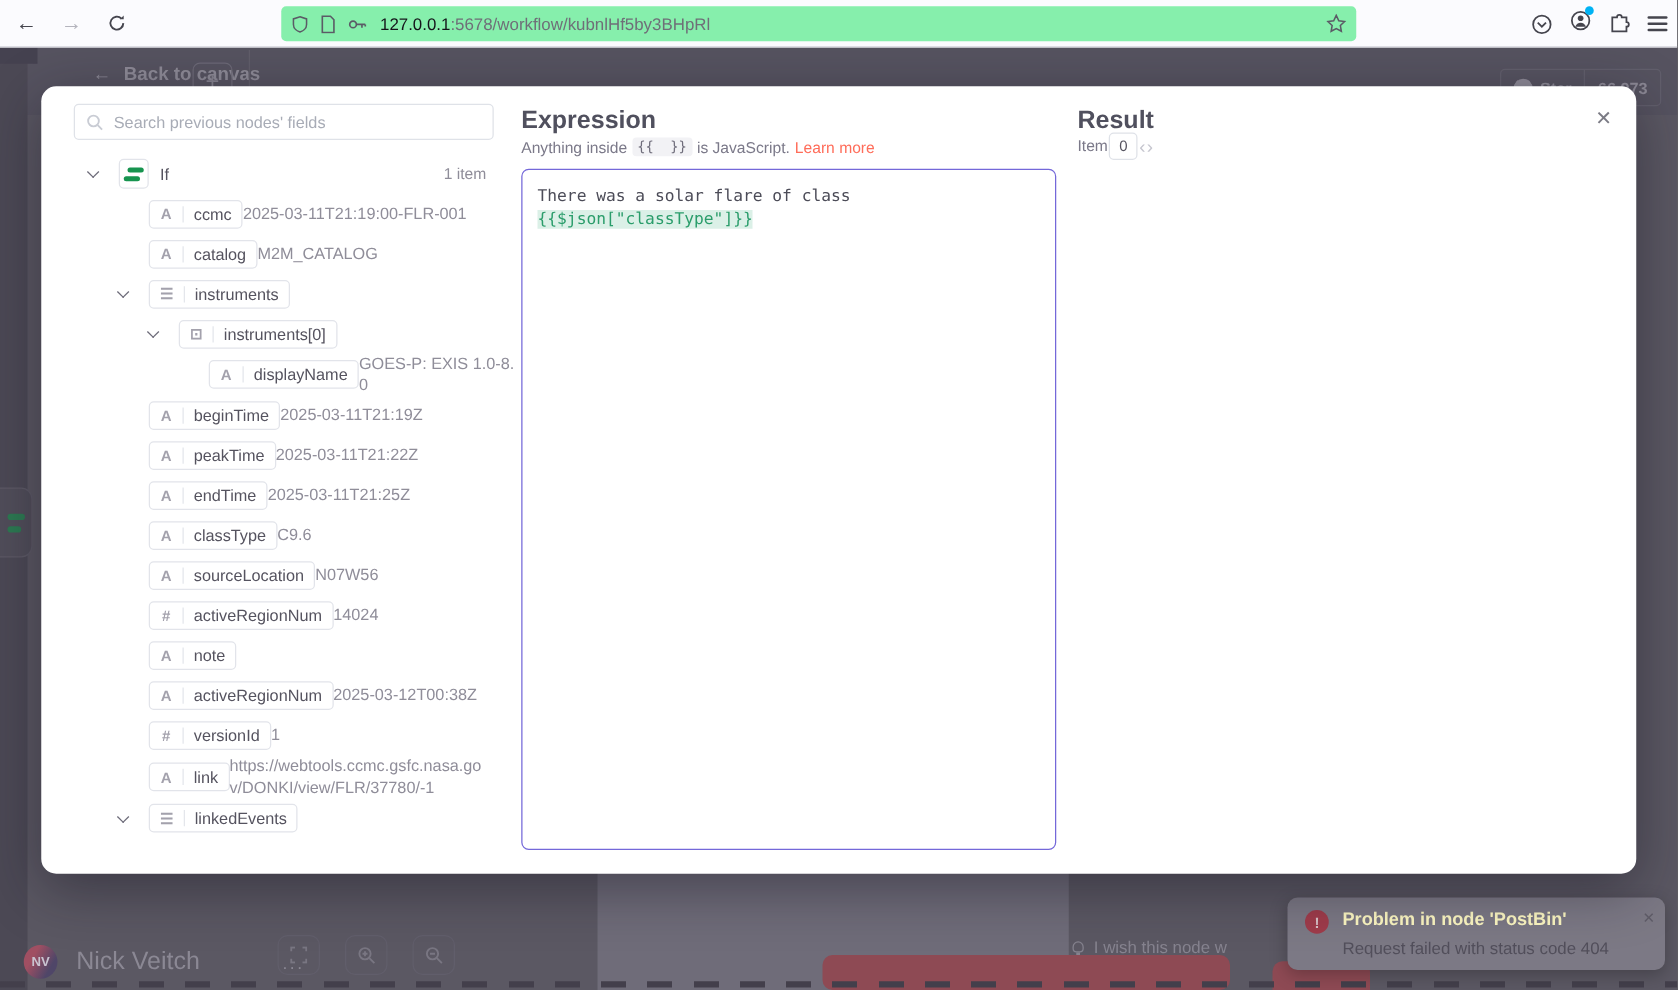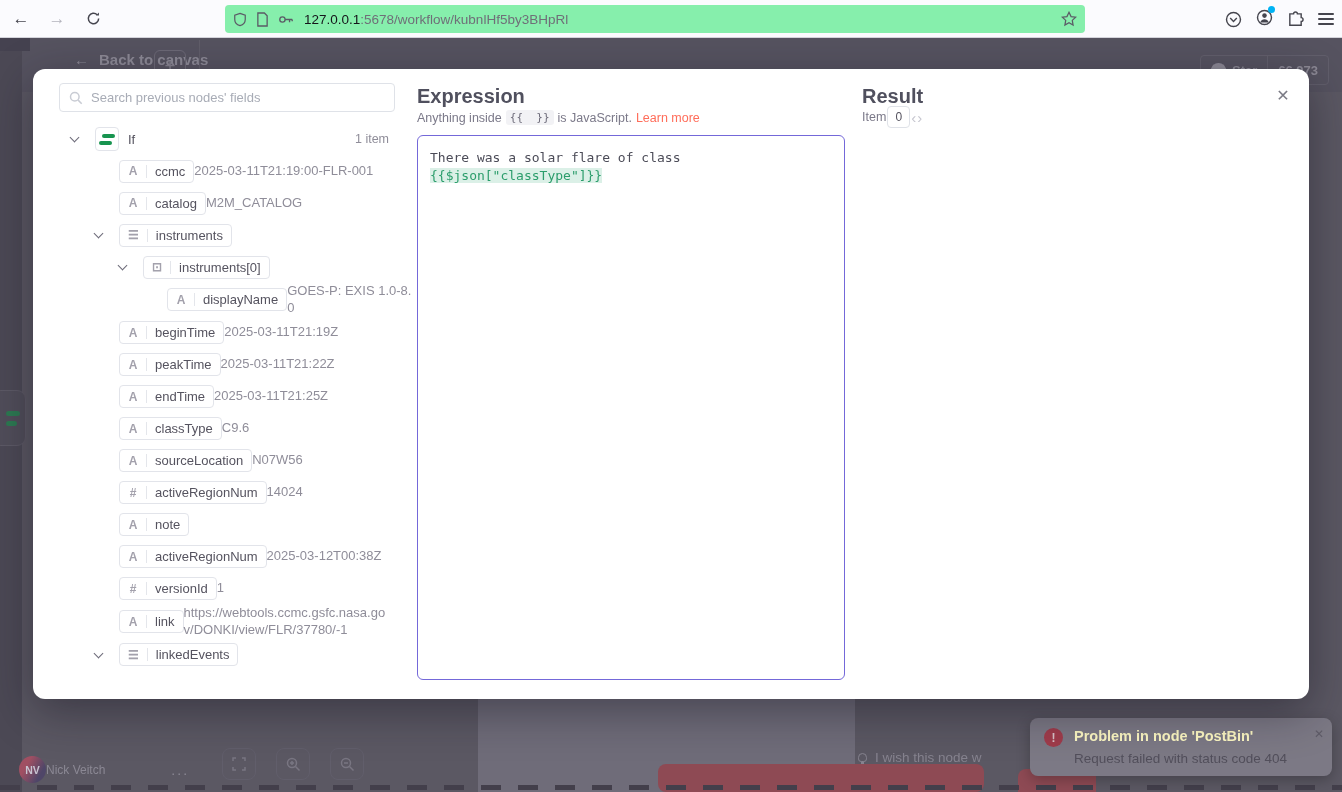--- a/index.html
+++ b/index.html
@@ -54,21 +54,21 @@
   .run-btn-small { position:absolute; left:1018px; top:731px; width:78px; height:23px; background:#8e4a54; border-radius:8px 8px 0 0; }
 
   .toast { position:absolute; left:1030px; top:680px; width:302px; height:58px; background:#7c7985; border-radius:8px; box-shadow:0 4px 14px rgba(0,0,0,.25); z-index:2; }
   .toast-icon { position:absolute; left:14px; top:10px; width:19px; height:19px; border-radius:50%; background:#a03c4b; color:#d9c3c8; font-size:12px; font-weight:700; display:flex; align-items:center; justify-content:center; }
   .toast-title { position:absolute; left:44px; top:10px; font-size:14.5px; font-weight:700; color:#fef9c3; white-space:nowrap; }
   .toast-msg { position:absolute; left:44px; top:33px; font-size:13.5px; color:#524f5b; white-space:nowrap; }
   .toast-x { position:absolute; right:8px; top:9px; color:#5f5c68; font-size:12px; }
 
   .user-chip { position:absolute; left:19px; top:718px; display:flex; align-items:center; }
   .avatar { width:27px; height:27px; border-radius:50%; background:linear-gradient(120deg,#a04f62 30%,#4f4668 75%); color:#c9c4d1; font-size:10.5px; font-weight:700; display:flex; align-items:center; justify-content:center; }
-  .user-name { margin-left:0; font-size:12px; color:#8b8894; }
+  .user-name { margin-left:15px; font-size:20px; color:#8b8894; }
   .user-dots { margin-left:66px; color:#8b8894; font-size:14px; letter-spacing:2px; }
   .zoom-ctrls { position:absolute; left:222px; top:710px; display:flex; gap:20px; }
   .zbtn { width:34px; height:32px; border:1px solid #615e6b; border-radius:8px; display:flex; align-items:center; justify-content:center; color:#797682; }
   .bottom-dashes { position:absolute; left:0; top:747px; width:1342px; height:5px; background:repeating-linear-gradient(90deg,#433f4b 0 20px,transparent 20px 37px); }
 
   
   .modal { position:absolute; left:33px; top:69px; width:1276px; height:630px; background:#ffffff; border-radius:12px; box-shadow:0 12px 45px rgba(20,18,30,.45); z-index:10; }
   .close-x { position:absolute; left:1240px; top:16px; width:20px; height:20px; color:#7b7b85; font-size:16px; display:flex; align-items:center; justify-content:center; cursor:pointer; }
 
   .search-box { position:absolute; left:26px; top:14px; width:336px; height:29px; border:1px solid #dfe2e8; border-radius:4px; display:flex; align-items:center; padding:0 9px; gap:8px; }

